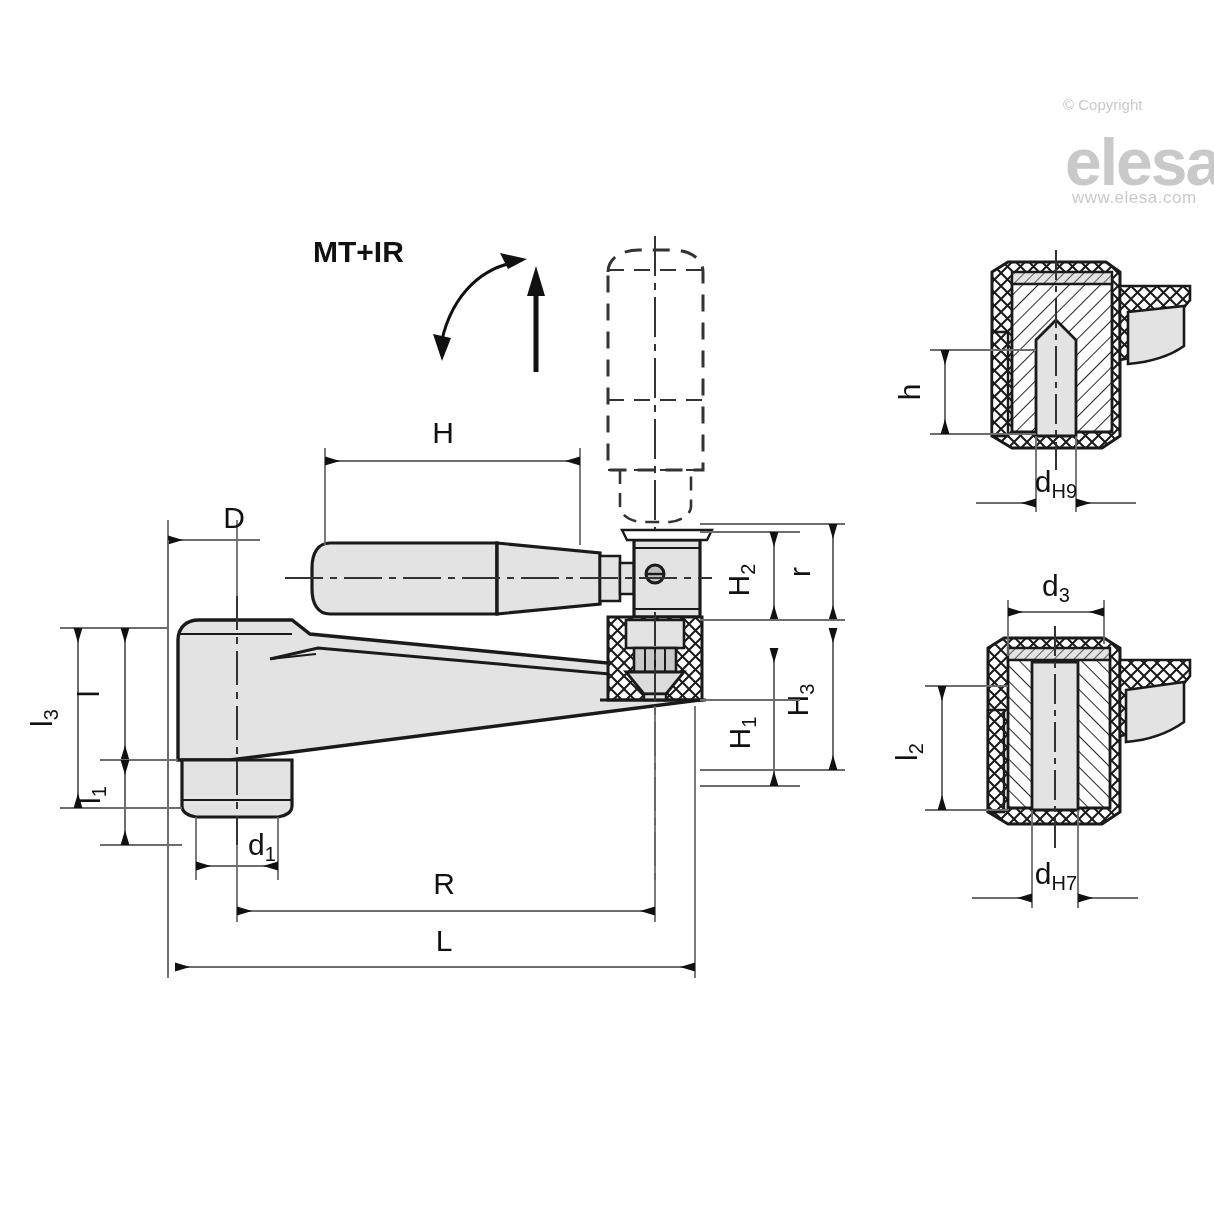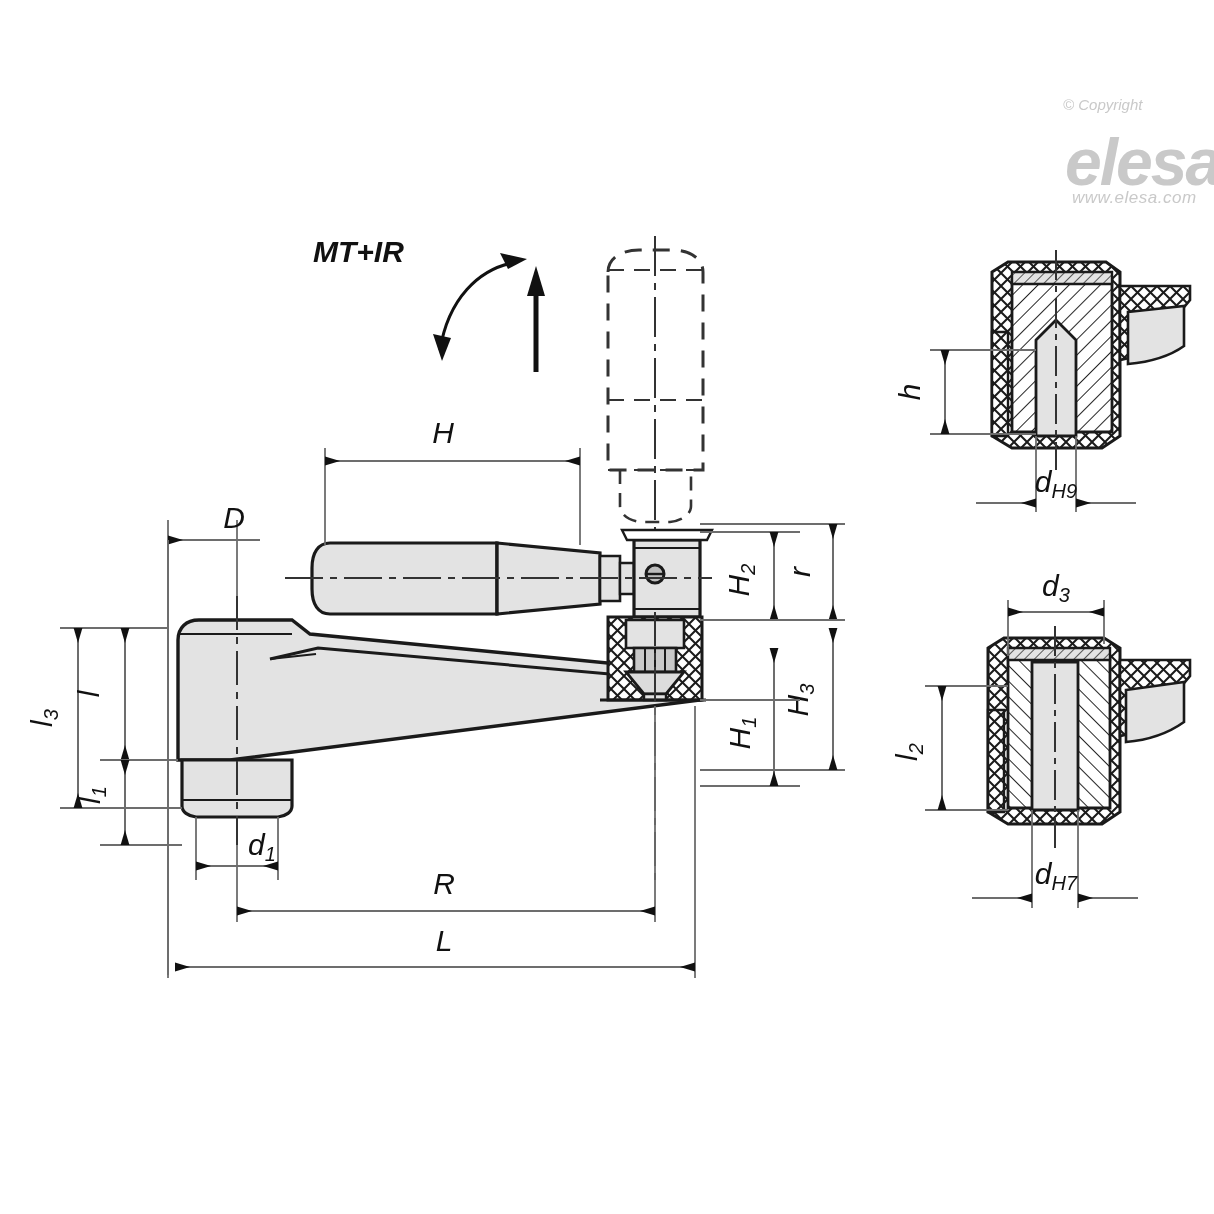--- a/index.html
+++ b/index.html
@@ -3,21 +3,21 @@
 <meta charset="utf-8">
 <style>
   html,body{margin:0;padding:0;background:#ffffff;}
   body{
     width:1214px;height:1214px;
     font-family:"Liberation Sans", sans-serif;
     color:#000;
     overflow:hidden;
     position:relative;
   }
-  #stage{position:absolute;left:0;top:0;width:1041px;height:1214px;font-style:italic;}
+  #stage{position:absolute;left:0;top:0;width:1041px;height:1214px;}
   svg{display:block;}
   .lbl{font-family:"Liberation Sans", sans-serif;font-size:30px;fill:#111;}
   .lbl-b{font-family:"Liberation Sans", sans-serif;font-size:30px;font-weight:bold;fill:#111;}
   .sub{font-size:20px;}
   .copy{font-family:"Liberation Sans", sans-serif;font-size:15px;fill:#c9c9c9;}
   .brand{font-family:"Liberation Sans", sans-serif;font-size:66px;font-weight:bold;fill:#c9c9c9;letter-spacing:-2px;}
   .url{font-family:"Liberation Sans", sans-serif;font-size:17px;fill:#c9c9c9;letter-spacing:.5px;}
 </style>
 </head>
 <body>

